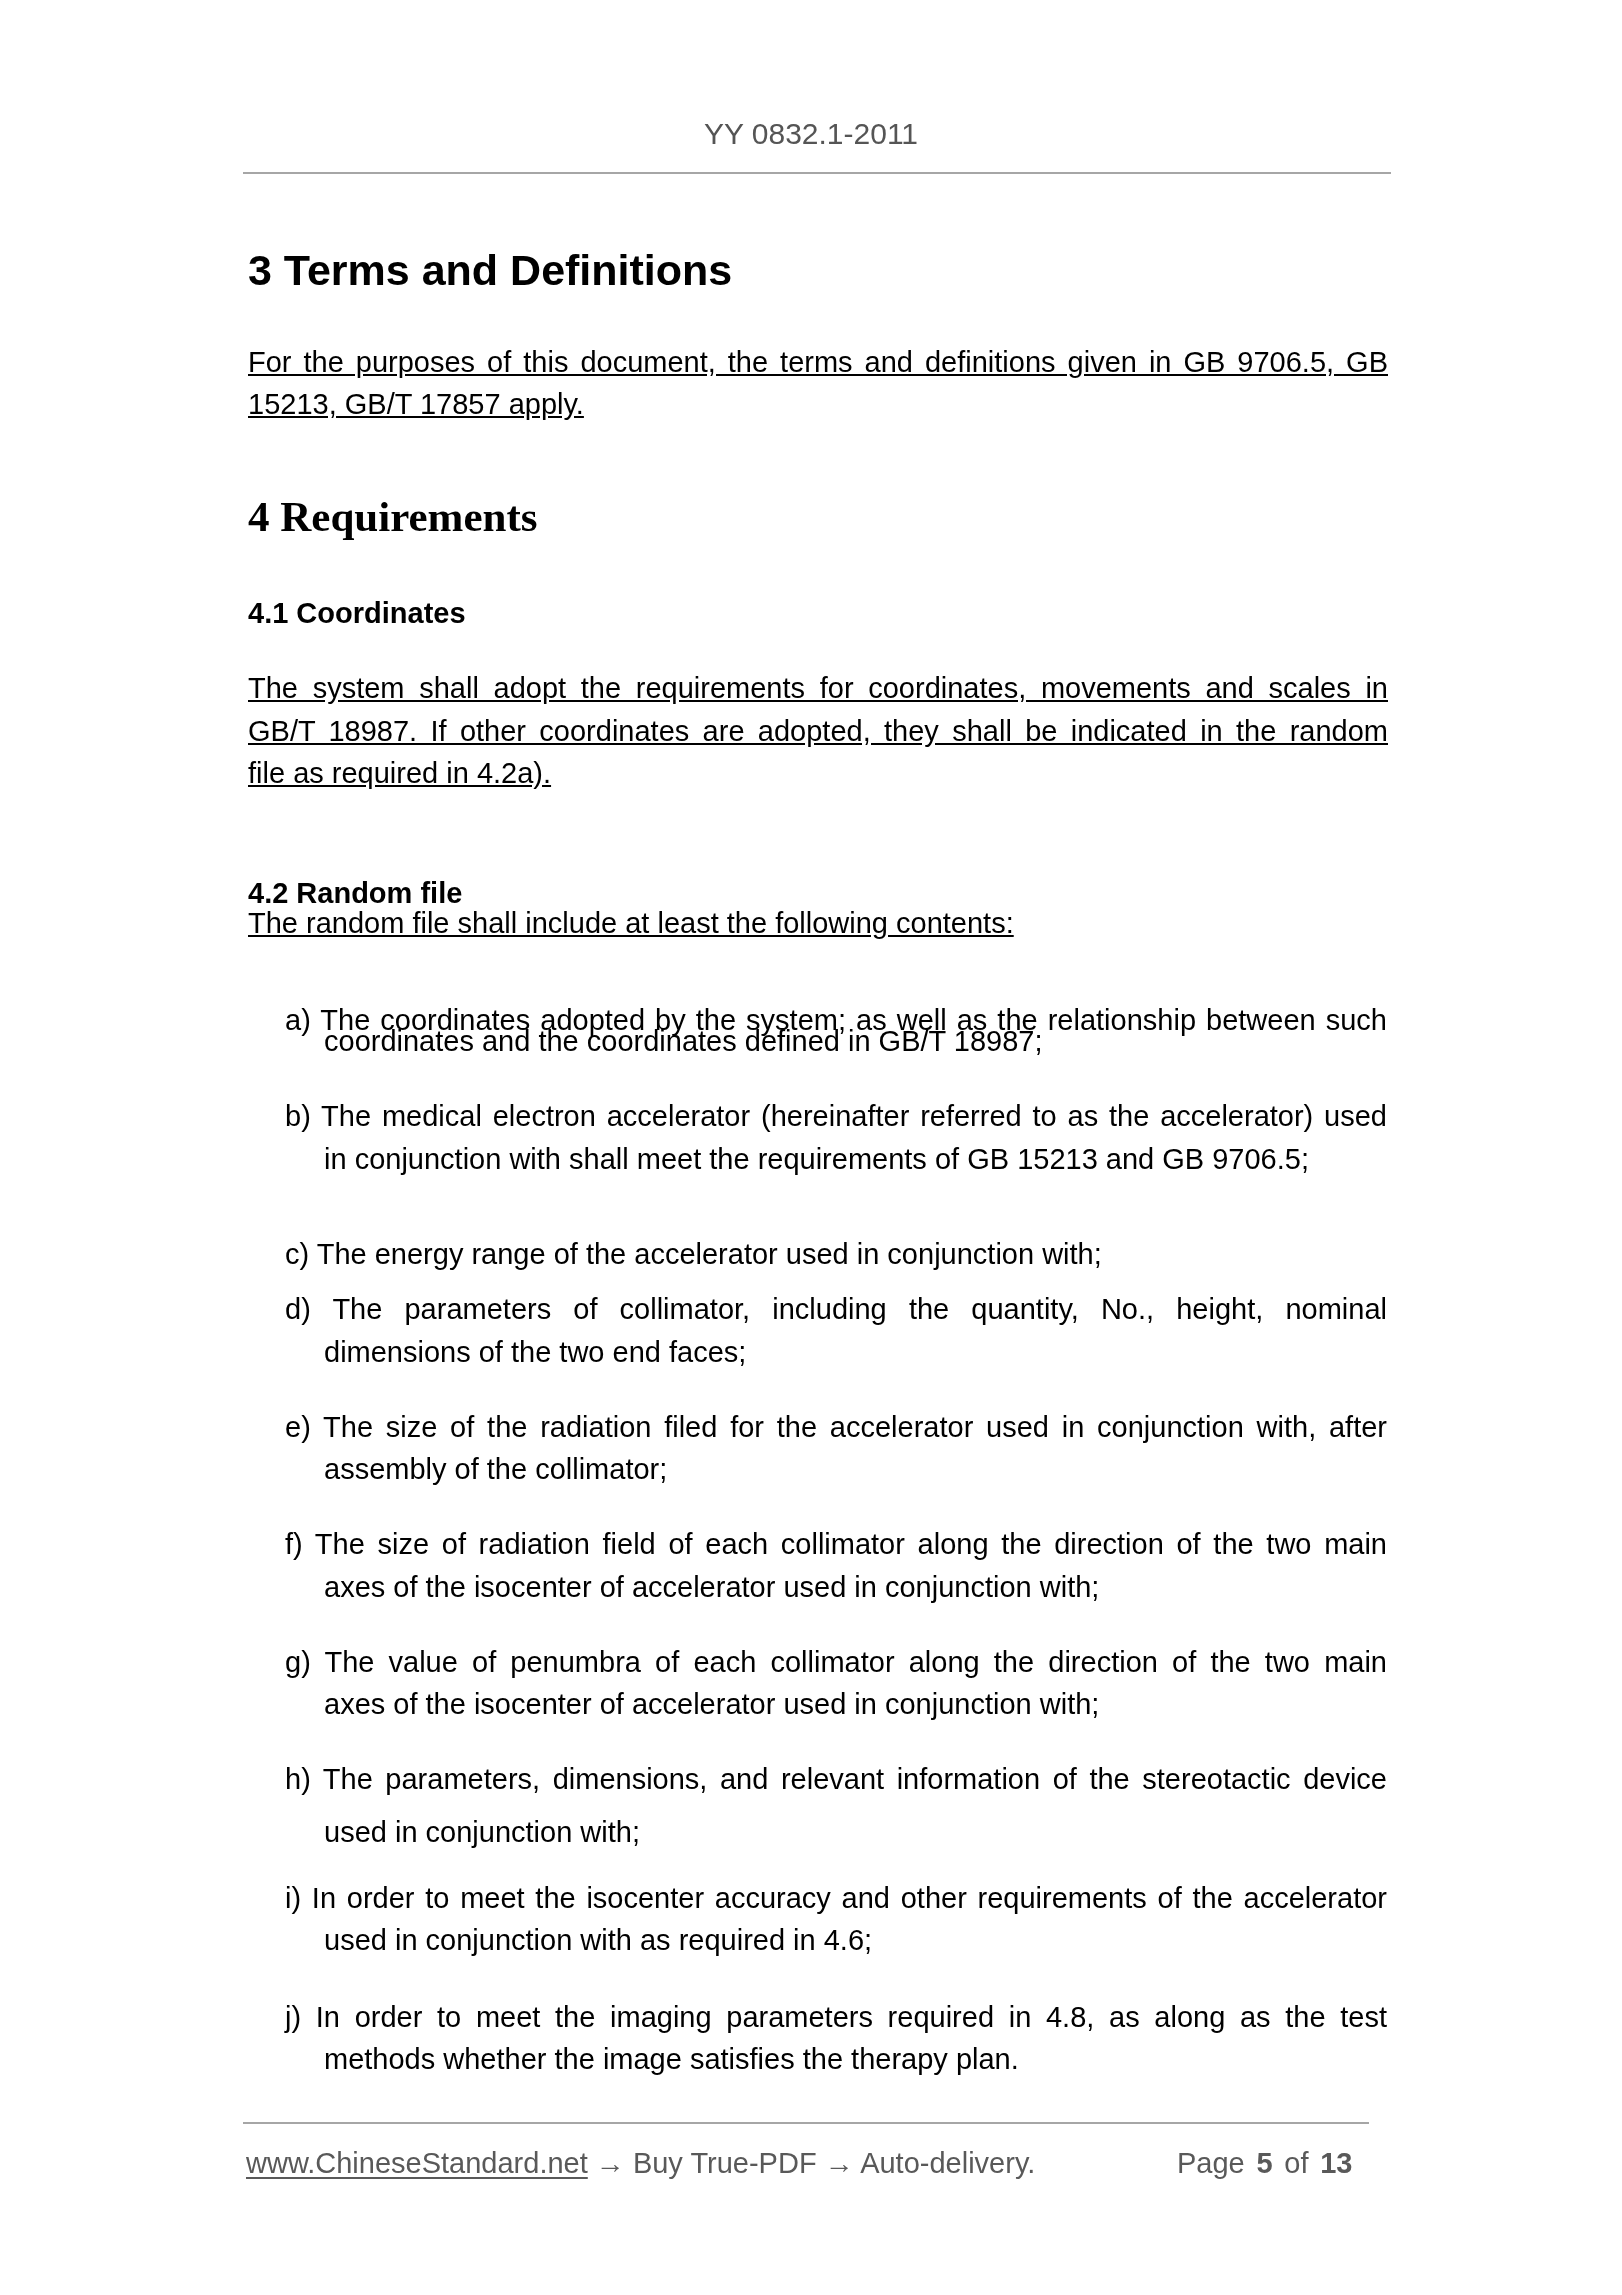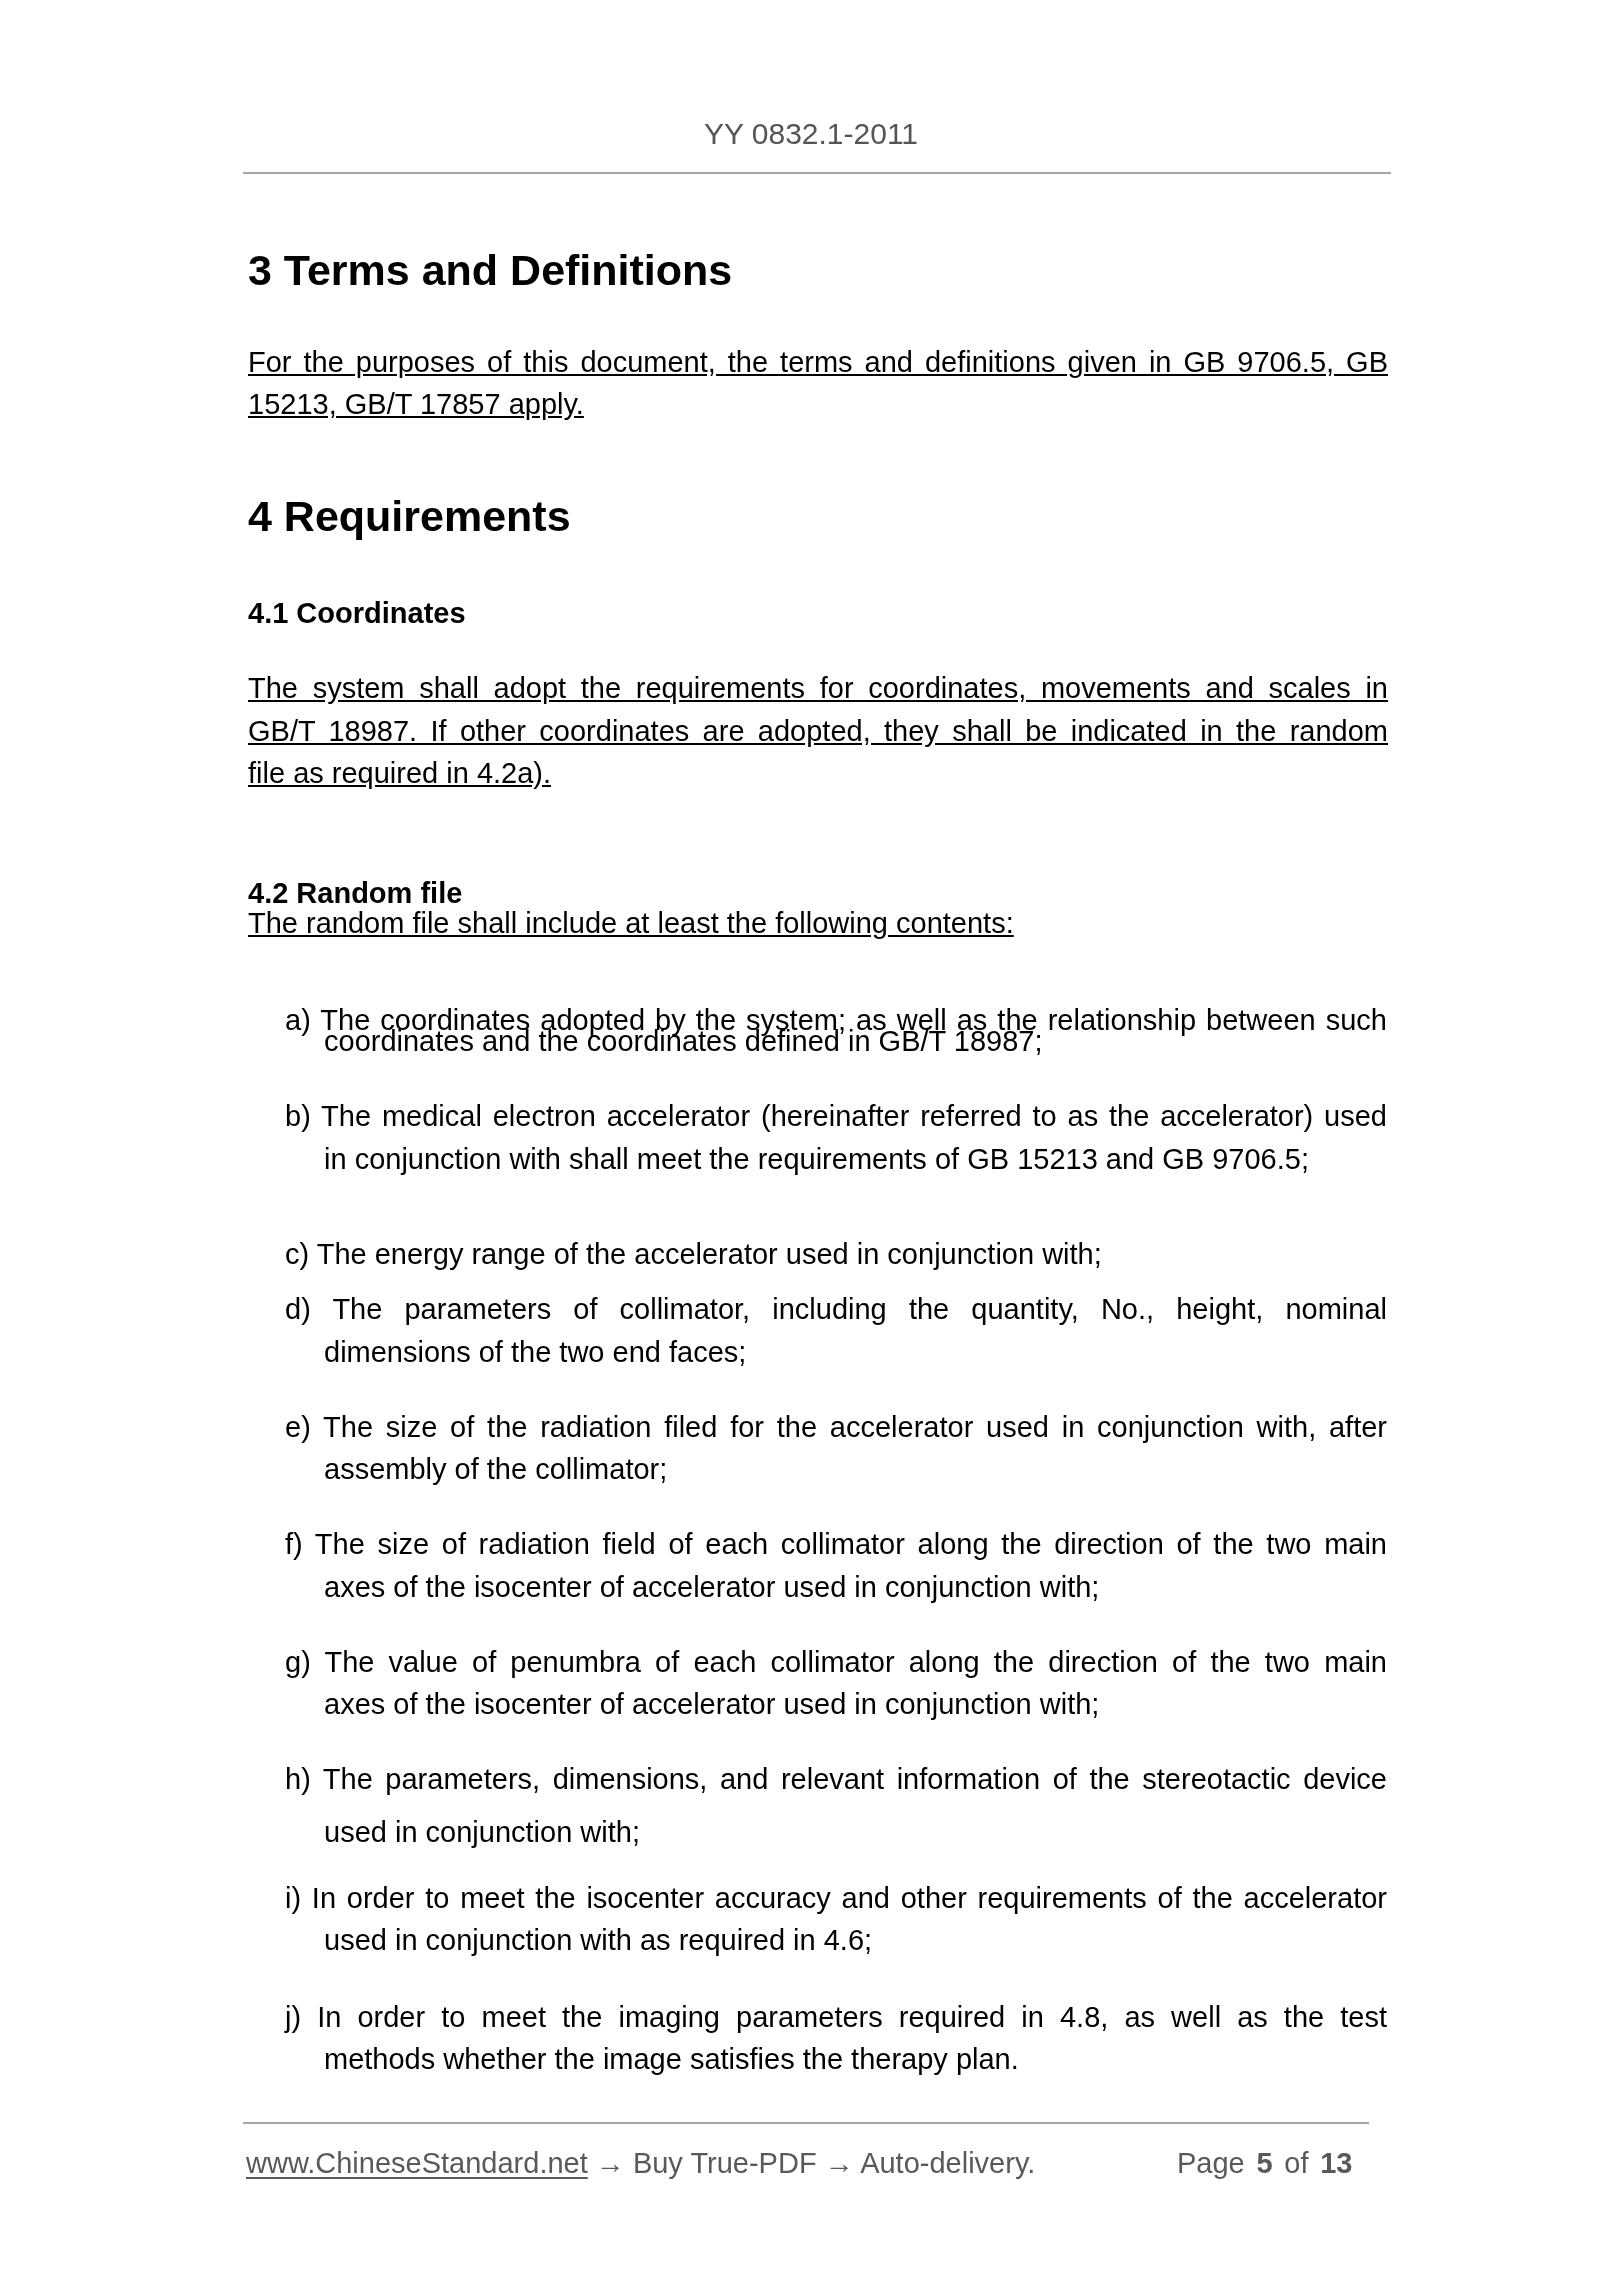--- a/index.html
+++ b/index.html
@@ -24,21 +24,21 @@
 </head>
 <body>
 
 <div class="abs hdr">YY 0832.1-2011</div>
 <div class="rule" style="left:243px; top:172px; width:1148px;"></div>
 
 <div class="abs h1" style="top:249px;">3 Terms and Definitions</div>
 <div class="abs line para just" style="top:348px;">For the purposes of this document, the terms and definitions given in GB 9706.5, GB</div>
 <div class="abs line para" style="top:390px;">15213, GB/T 17857 apply.</div>
 
-<div class="abs h1" style="top:495px;">4 Requirements</div>
+<div class="abs h1" style="top:495px;font-family:Liberation Serif, serif;">4 Requirements</div>
 
 <div class="abs h2" style="top:599px;">4.1 Coordinates</div>
 <div class="abs line para just" style="top:674px;">The system shall adopt the requirements for coordinates, movements and scales in</div>
 <div class="abs line para just" style="top:717px;">GB/T 18987. If other coordinates are adopted, they shall be indicated in the random</div>
 <div class="abs line para" style="top:759px;">file as required in 4.2a).</div>
 
 <div class="abs h2" style="top:835px;margin-top:44px;">4.2 Random file</div>
 <div class="abs line para" style="top:909px;">The random file shall include at least the following contents:</div>
 
 <div>
@@ -71,21 +71,21 @@
   </div>
   <div>
     <div class="abs line item1 just" style="top:1765px;">h) The parameters, dimensions, and relevant information of the stereotactic device</div>
     <div class="abs line item2" style="top:1808px;margin-top:10px;">used in conjunction with;</div>
   </div>
   <div>
     <div class="abs line item1 just" style="top:1884px;">i) In order to meet the isocenter accuracy and other requirements of the accelerator</div>
     <div class="abs line item2" style="top:1926px;">used in conjunction with as required in 4.6;</div>
   </div>
   <div>
-    <div class="abs line item1 just" style="top:2003px;">j) In order to meet the imaging parameters required in 4.8, as well as the test</div>
+    <div class="abs line item1 just" style="top:2003px;">j) In order to meet the imaging parameters required in 4.8, as along as the test</div>
     <div class="abs line item2" style="top:2045px;">methods whether the image satisfies the therapy plan.</div>
   </div>
 </div>
 
 <div class="rule" style="left:243px; top:2122px; width:1126px;"></div>
 <div class="abs foot" style="left:246px;">
   <a>www.ChineseStandard.net</a>
   <span>→</span>
   <span>Buy True-PDF</span>
   <span>→</span>

